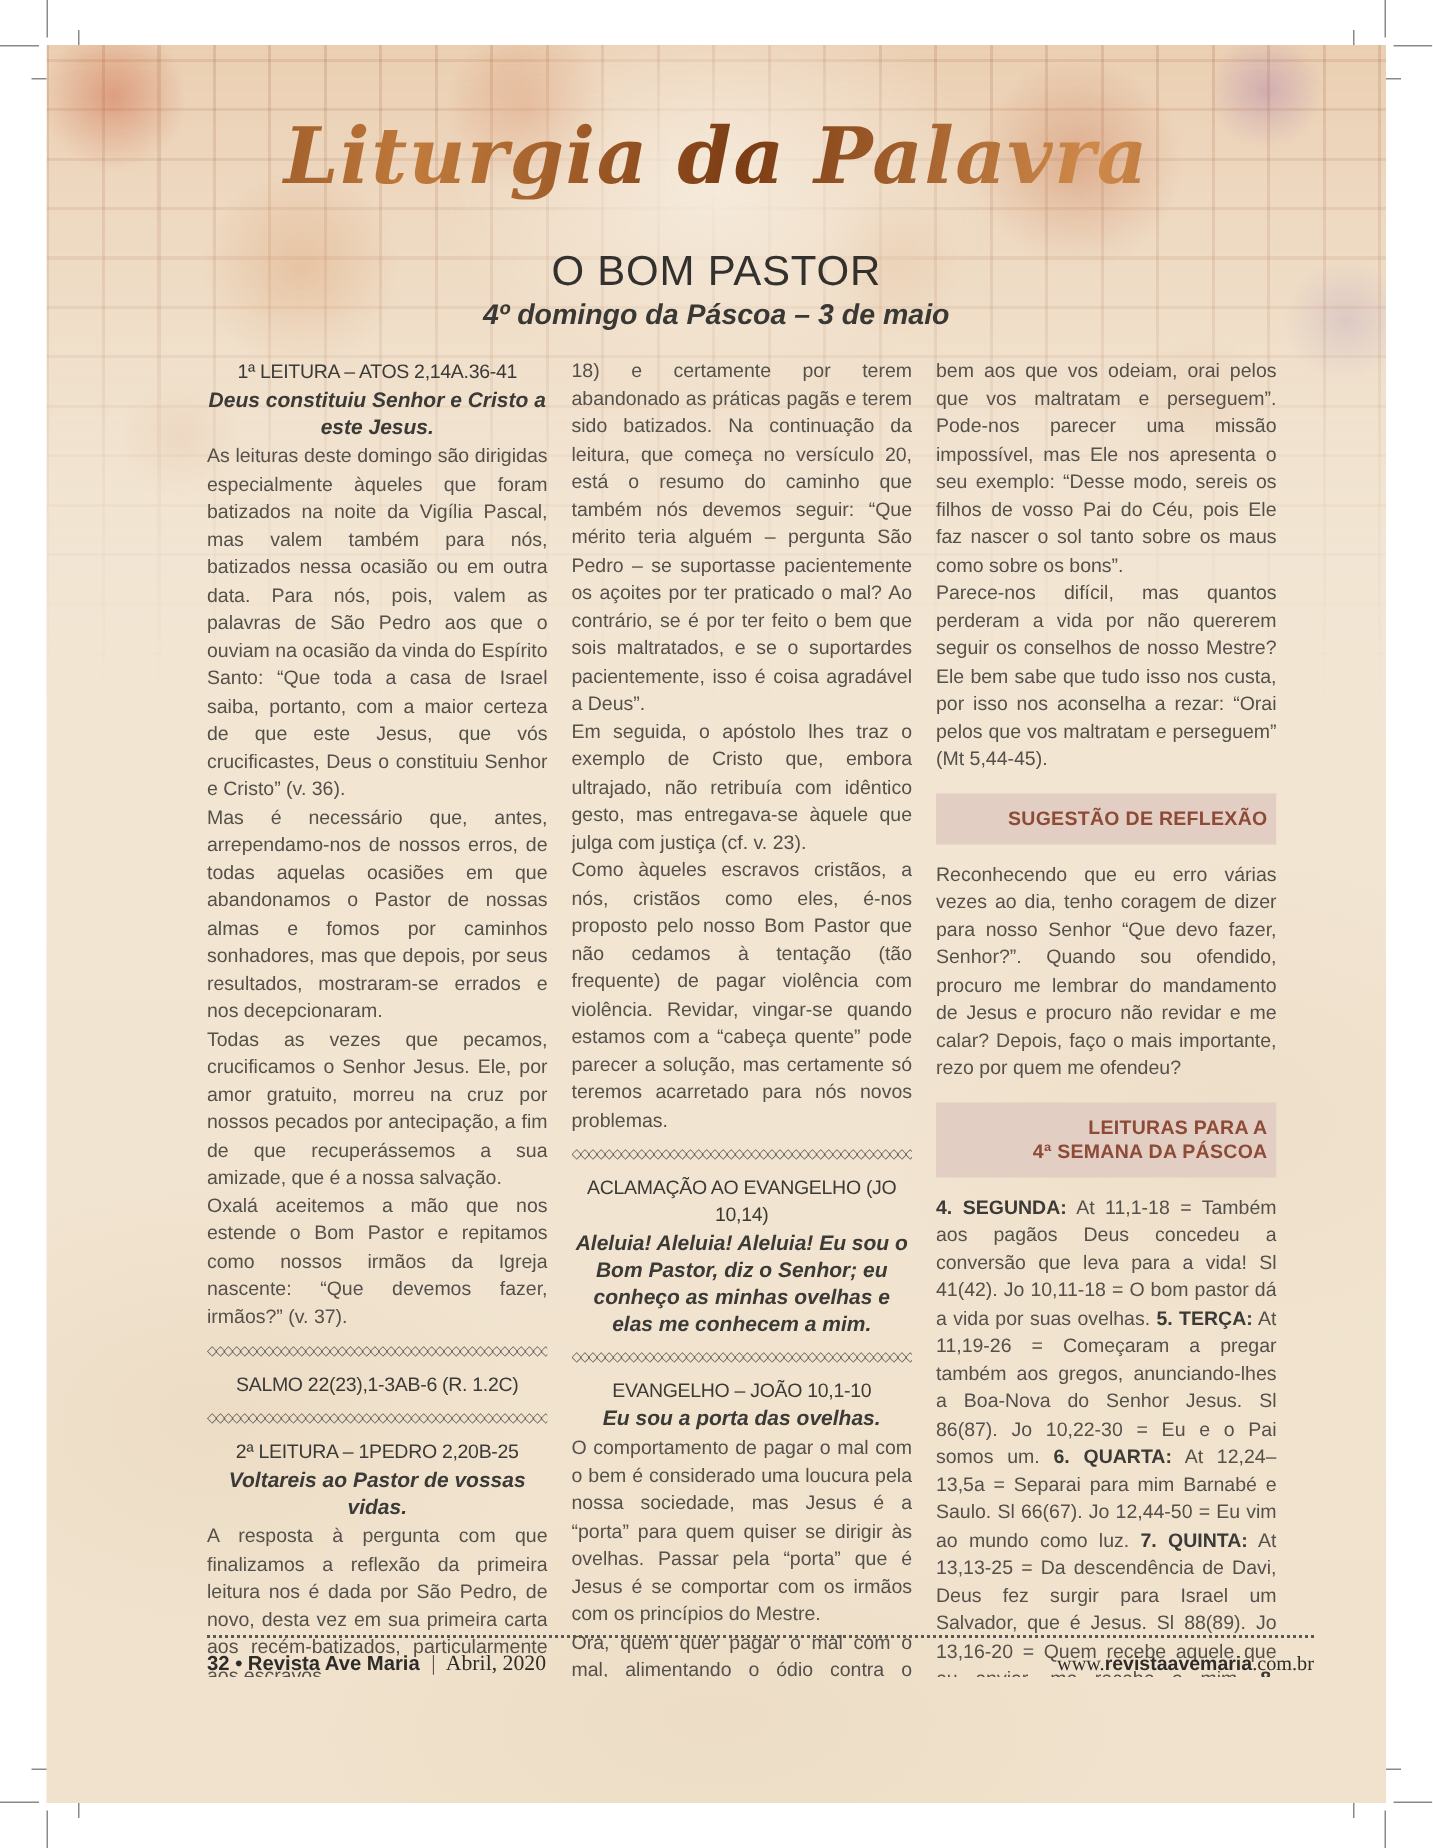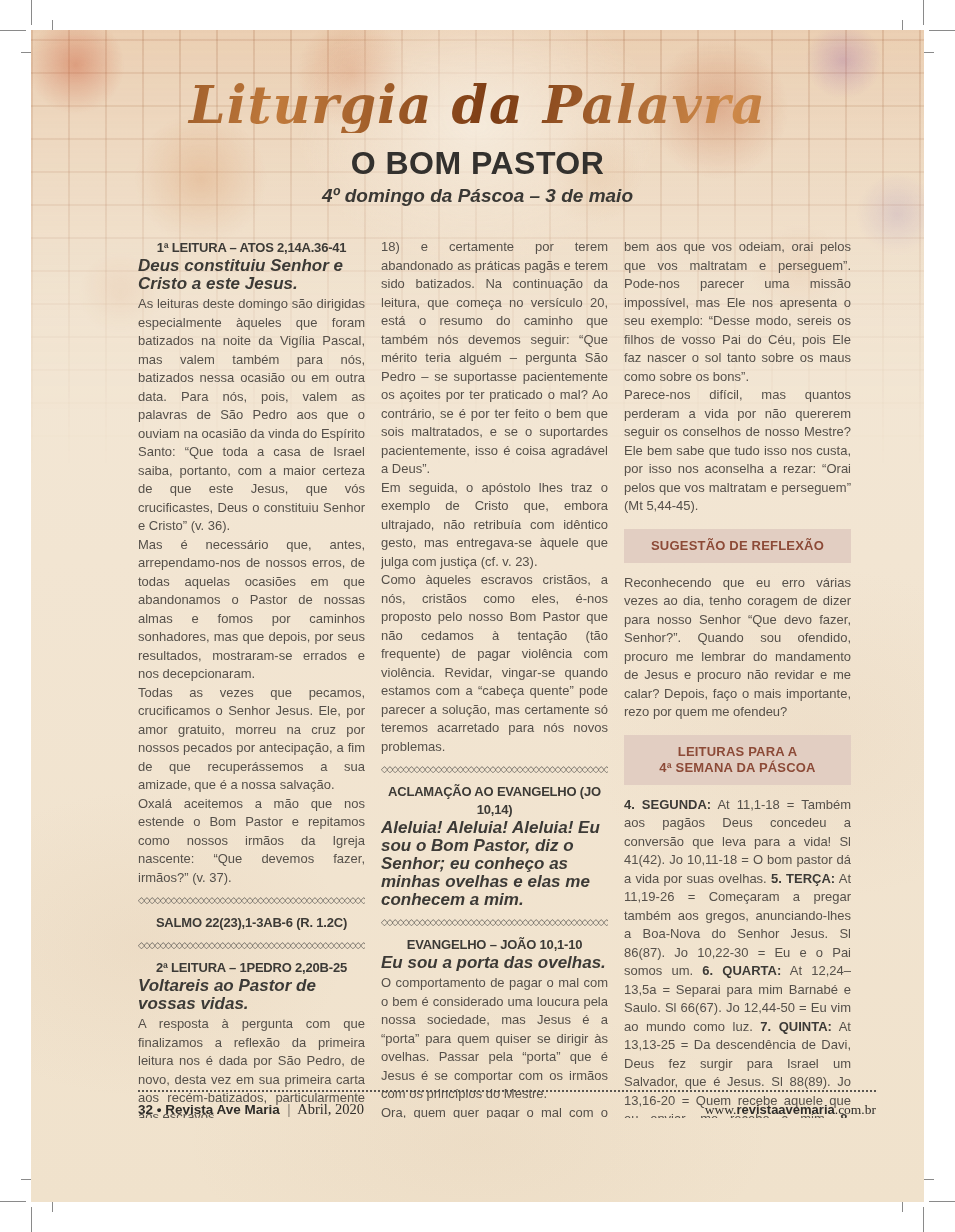--- a/index.html
+++ b/index.html
@@ -49,57 +49,57 @@
   .hdr { position:absolute; left:0; right:0; top:0; text-align:center; }
   .script-title {
     margin-top:46px;
     font-family:"DejaVu Serif", serif;
     font-style:italic; font-weight:bold;
     font-size:52px; line-height:1.1; letter-spacing:1px;
     background:linear-gradient(100deg,#6e3311 0%,#c07a3c 28%,#7c3c14 52%,#cf8a4a 78%,#80411a 100%);
     -webkit-background-clip:text; background-clip:text; color:transparent;
   }
   .article-title {
-    margin-top:12px;
-    font-size:32px; font-weight:bold; color:#33312e; letter-spacing:0.5px;
+    margin-top:32px;
+    font-size:28px; font-weight:normal; color:#33312e; letter-spacing:0.5px;
   }
   .article-subtitle {
     margin-top:3px;
     font-size:19px; font-weight:bold; font-style:italic; color:#3a3834;
   }
   
   .columns {
     position:absolute; left:107px; top:208px; width:713px; height:880px;
     display:grid; grid-template-columns:227px 227px 227px; column-gap:16px;
     overflow:hidden;
   }
   .col { overflow:hidden; }
   .col p {
     font-size:13px; line-height:18.5px; color:#55504a;
     text-align:justify;
   }
   h3.rub {
-    font-size:13px; line-height:18px; font-weight:bold; color:#3c3a36;
+    font-size:13px; line-height:18px; font-weight:normal; color:#3c3a36;
     text-align:center; letter-spacing:-0.2px; margin-top:1px;
   }
   h4.rub-it {
-    font-size:17px; line-height:18px; font-weight:bold; font-style:italic;
-    color:#3c3a36; text-align:left; margin-bottom:2px;
+    font-size:14px; line-height:18px; font-weight:bold; font-style:italic;
+    color:#3c3a36; text-align:center; margin-bottom:2px;
   }
   .divider {
     overflow:hidden; white-space:nowrap; height:12px; margin:8px 0 7px 0;
     color:#5d5a55; font-size:9px; letter-spacing:-1.5px; line-height:10px;
   }
   .divider::before{
     content:"◇◇◇◇◇◇◇◇◇◇◇◇◇◇◇◇◇◇◇◇◇◇◇◇◇◇◇◇◇◇◇◇◇◇◇◇◇◇◇◇◇◇◇◇◇◇◇◇◇◇◇◇◇◇◇◇◇◇◇◇";
   }
   .boxhead {
     background:#e2cec2; color:#8c4a37;
     font-size:13px; font-weight:bold; letter-spacing:0.2px;
-    text-align:center; padding:9px 6px; margin:13px 0 11px 0; line-height:16px;
+    text-align:right; padding:9px 6px; margin:13px 0 11px 0; line-height:16px;
   }
   .col p strong { color:#3c3a36; font-weight:bold; }
   
   .pfooter {
     position:absolute; left:107px; top:1060px; width:738px;
     border-top:2px dotted #5a5651; padding-top:9px;
     display:flex; justify-content:space-between; align-items:baseline;
   }
   .pf-left  { font-family:"Liberation Serif", serif; font-size:14.5px; color:#2e2c29; }
   .pf-left .b { font-family:"Liberation Sans", sans-serif; font-weight:bold; font-size:13.5px; }

